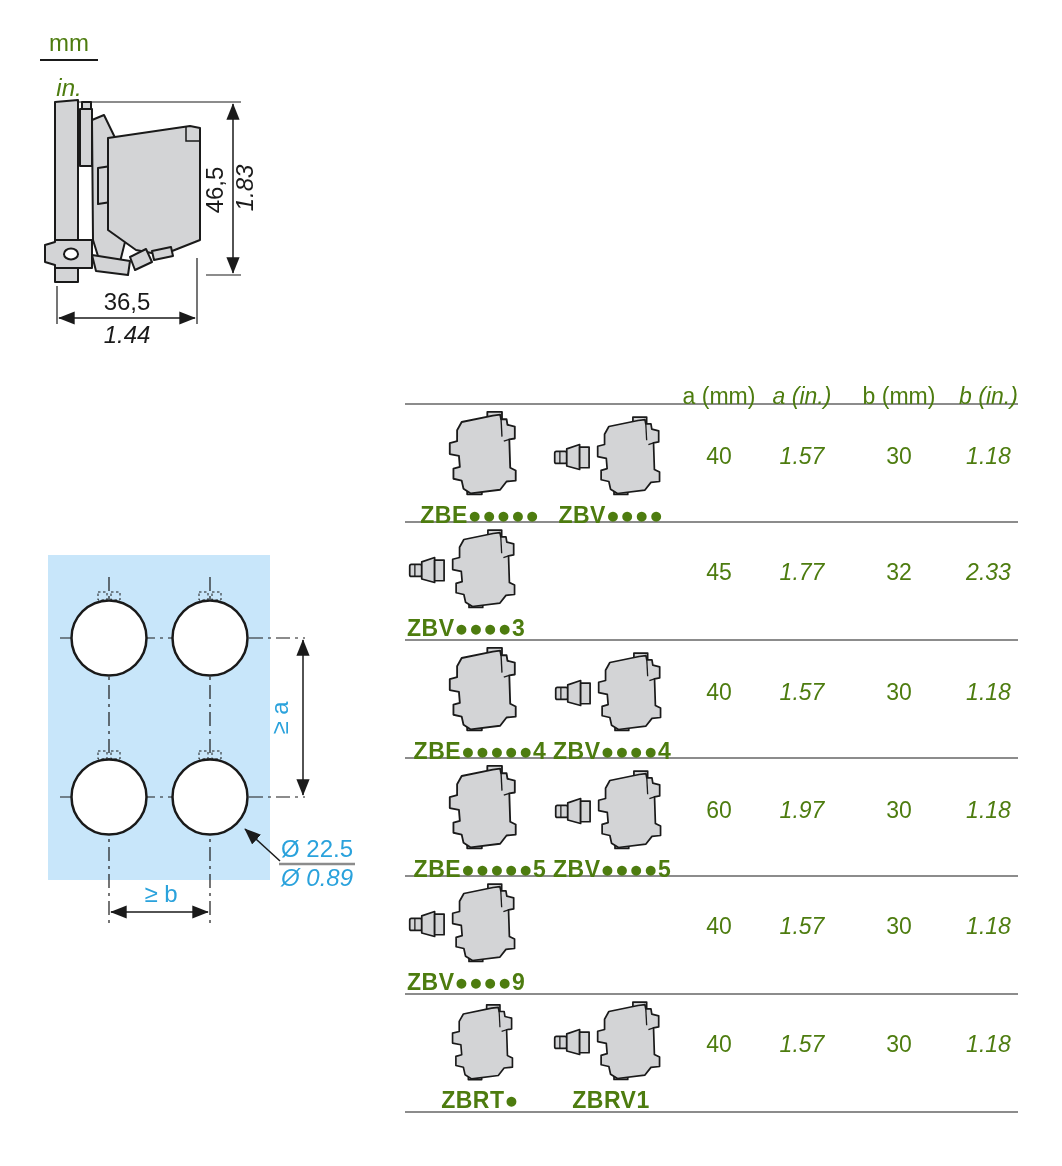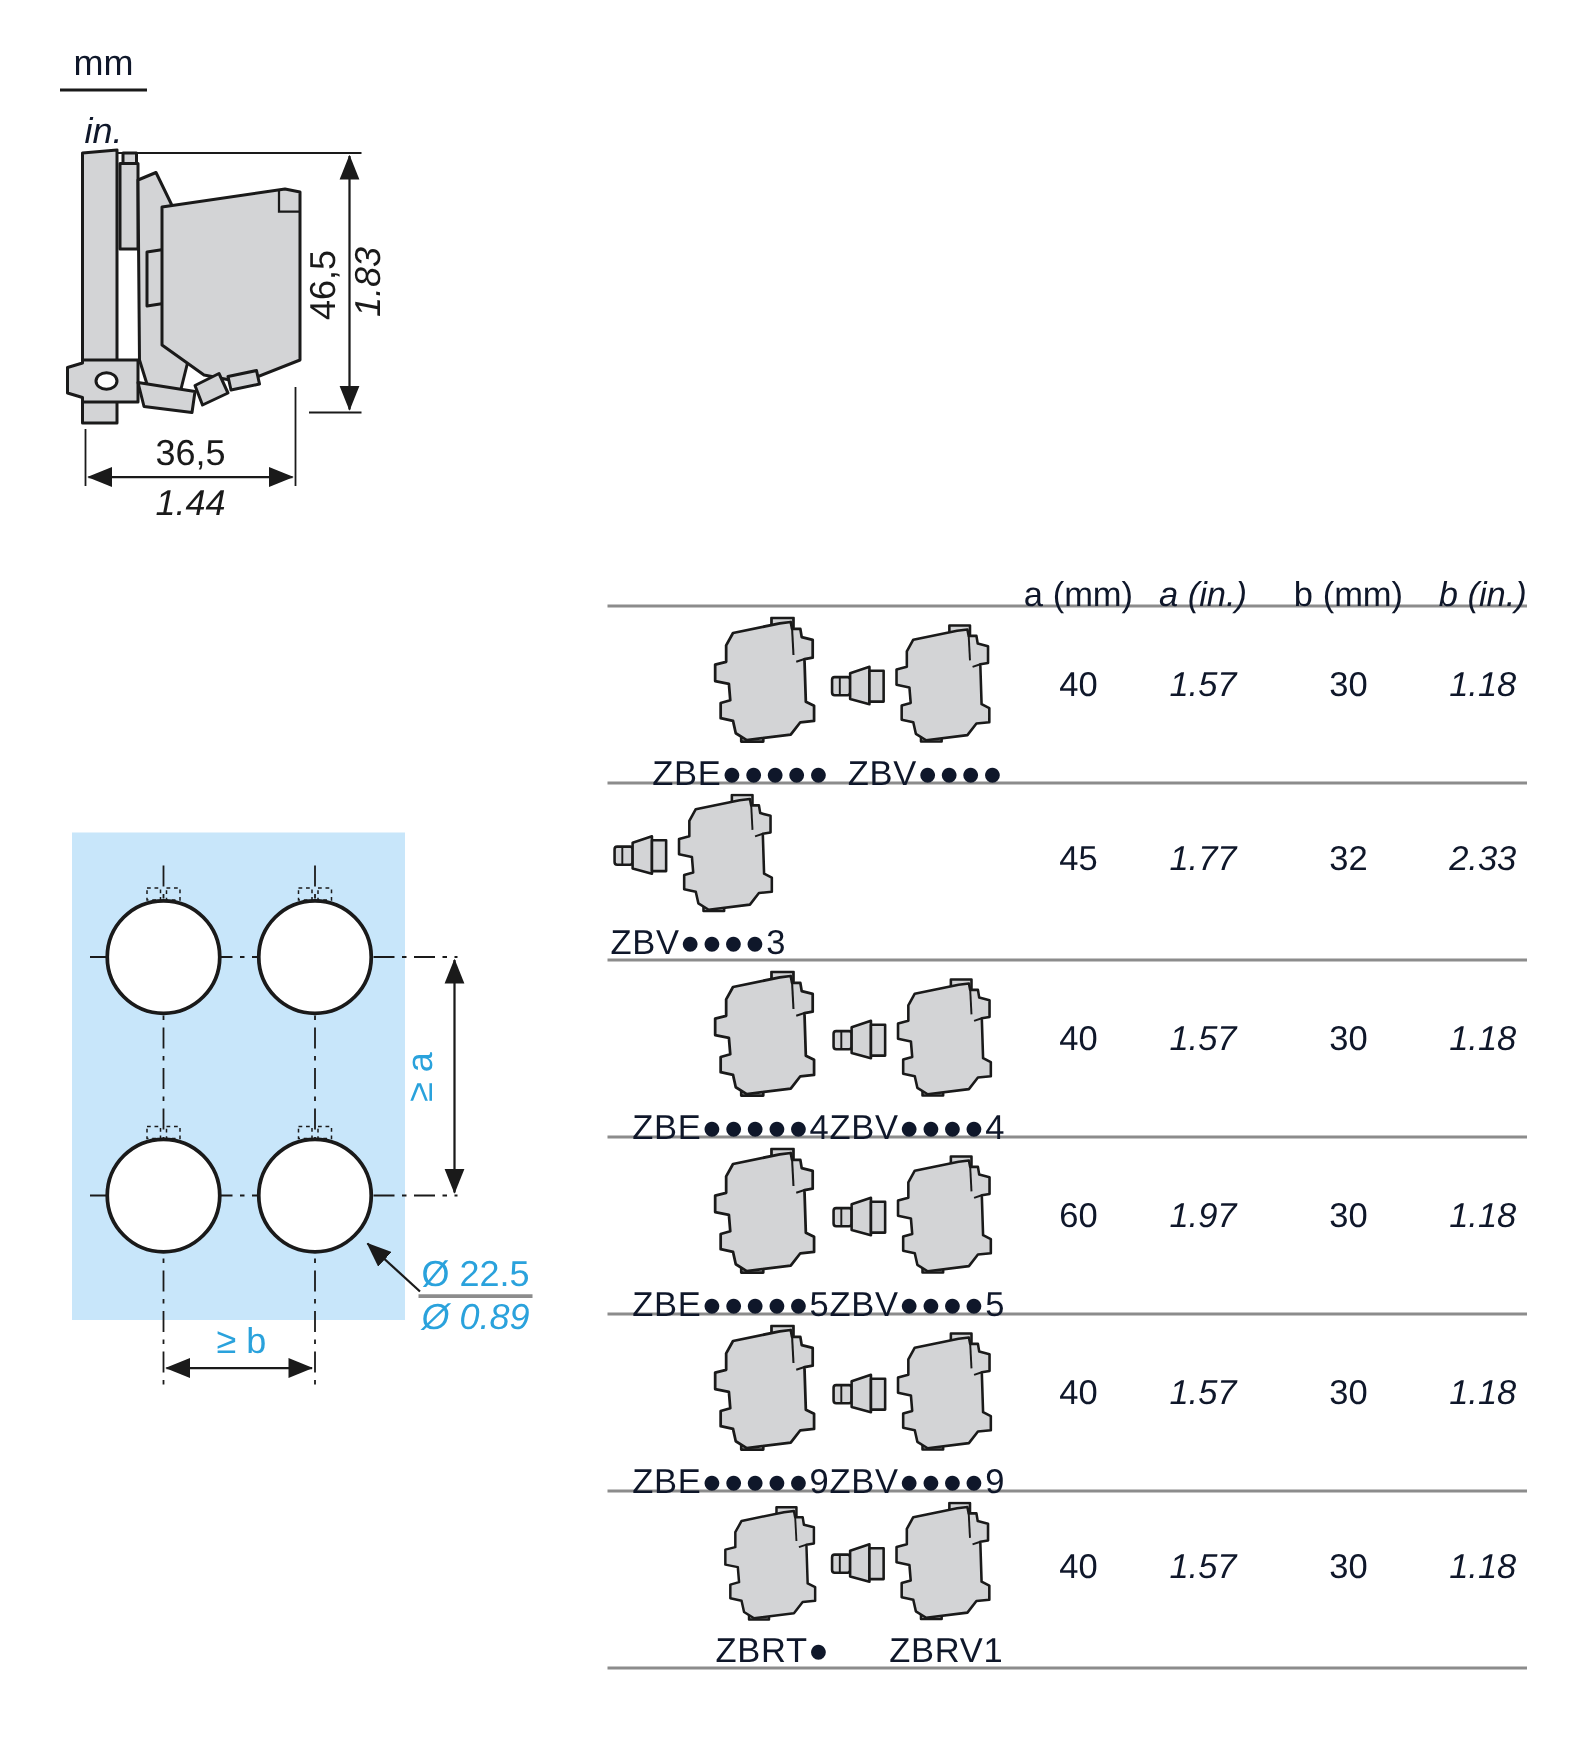--- a/index.html
+++ b/index.html
@@ -1,17 +1,17 @@
 <!DOCTYPE html>
 <html><head>
 <meta charset="utf-8">
 <style>
   html,body{margin:0;padding:0;background:#fff;}
   .page{position:relative;width:1062px;height:1166px;background:#ffffff;
-        font-family:"Liberation Sans", sans-serif;color:#0f172a;overflow:hidden;}
+        font-family:"Liberation Sans", sans-serif;color:#4d7c0f;overflow:hidden;}
 
   
   .units{position:absolute;left:40px;top:30px;width:58px;text-align:center;font-size:24px;line-height:1.1;}
   .units-mm{border-bottom:2px solid #1a1a1a;padding:0 2px 3px 2px;}
   .units-in{font-style:italic;padding-top:14px;}
 
   
   .sideview{position:absolute;left:40px;top:90px;}
   .drill{position:absolute;left:43px;top:553px;}
   svg text{font-family:"Liberation Sans", sans-serif;fill:#1a1a1a;}
@@ -27,21 +27,21 @@
   .notch{fill:none;stroke:#1a1a1a;stroke-width:1;stroke-dasharray:2.5 2.5;}
 
   
   .dimtable{position:absolute;left:405px;top:363px;width:613px;}
   .trow{display:grid;grid-template-columns:268px 92px 74px 120px 59px;
         border-bottom:2px solid #8c8c8c;position:relative;}
   .thead{height:40px;border-bottom:2px solid #8c8c8c;}
   .thead .hcell{align-self:end;text-align:center;font-size:23px;padding-bottom:9px;white-space:nowrap;margin-top:20px;}
   .body-row{height:116px;}
   .products{display:flex;align-items:flex-end;padding:6px 0 5px 2px;}
-  .product{display:flex;flex-direction:column;align-items:flex-end;}
+  .product{display:flex;flex-direction:column;align-items:center;font-weight:bold;}
   .product.first{width:146px;}
   .plabel{font-size:23px;letter-spacing:0.5px;white-space:nowrap;line-height:1;margin-top:6px;}
   .thumb{display:block;}
   .num{align-self:center;text-align:center;font-size:23px;transform:translateY(-12px);white-space:nowrap;}
 </style>
 </head>
 <body>
 
 <div class="page">
 
@@ -222,26 +222,20 @@
         </div>
       </div>
       <div class="num">60</div>
       <div class="num it">1.97</div>
       <div class="num">30</div>
       <div class="num it">1.18</div>
     </div>
 
     <div class="trow body-row">
       <div class="products">
-        <div class="product first">
-          <svg class="thumb" width="92" height="87" viewBox="0 0 100 95">
-              <use href="#blockE"></use>
-            </svg>
-          <div class="plabel">ZBE●●●●●9</div>
-        </div>
         <div class="product">
           <svg class="thumb" width="116" height="82" viewBox="0 0 135 95">
               <use href="#blockV"></use>
             </svg>
           <div class="plabel">ZBV●●●●9</div>
         </div>
       </div>
       <div class="num">40</div>
       <div class="num it">1.57</div>
       <div class="num">30</div>

